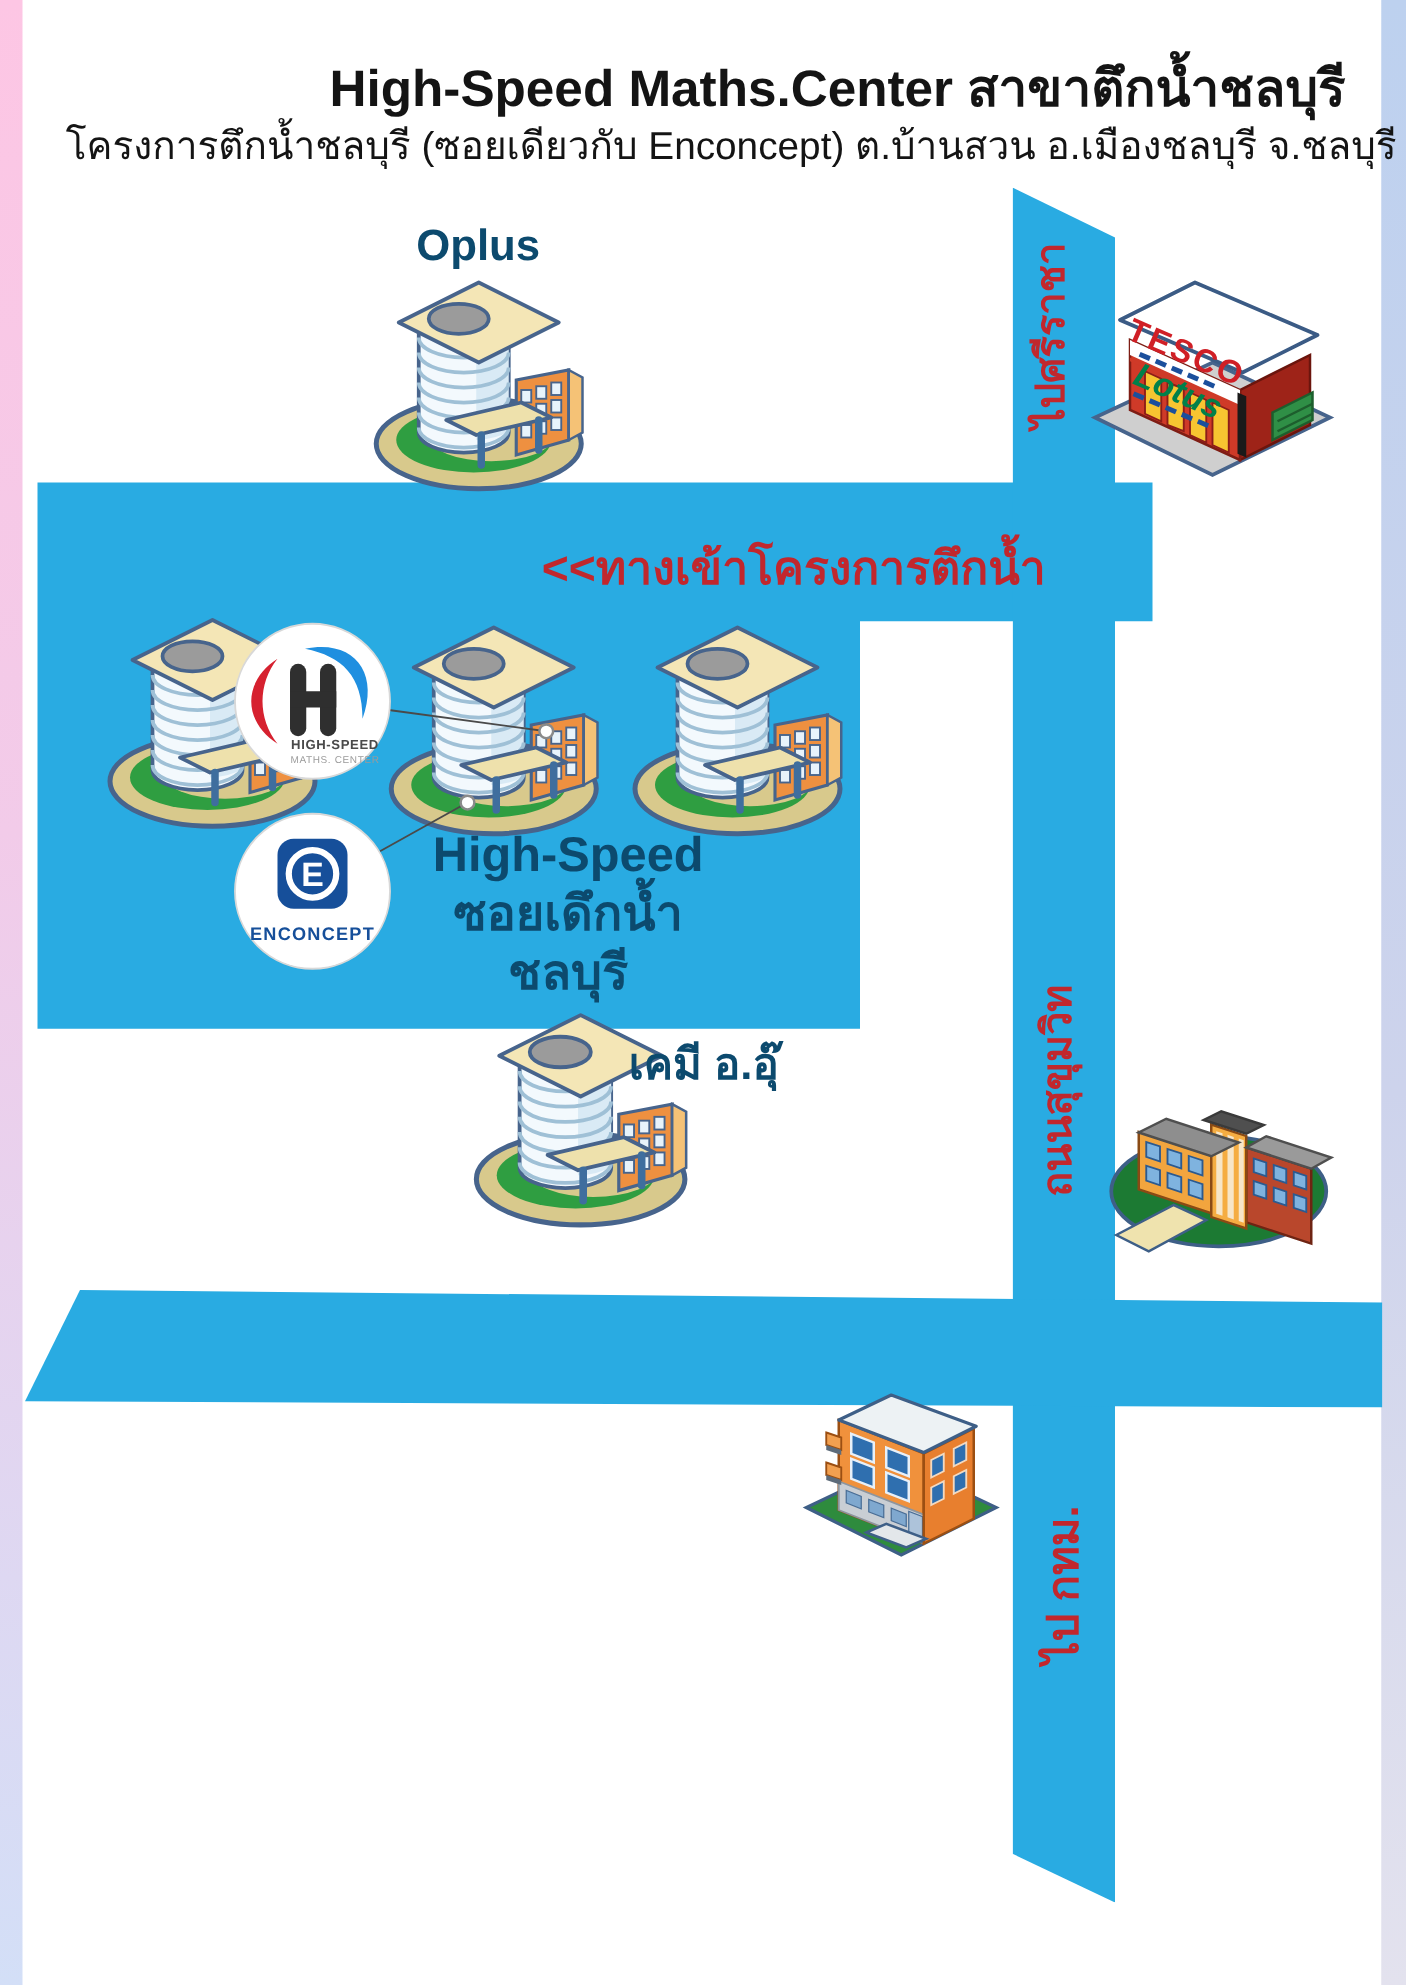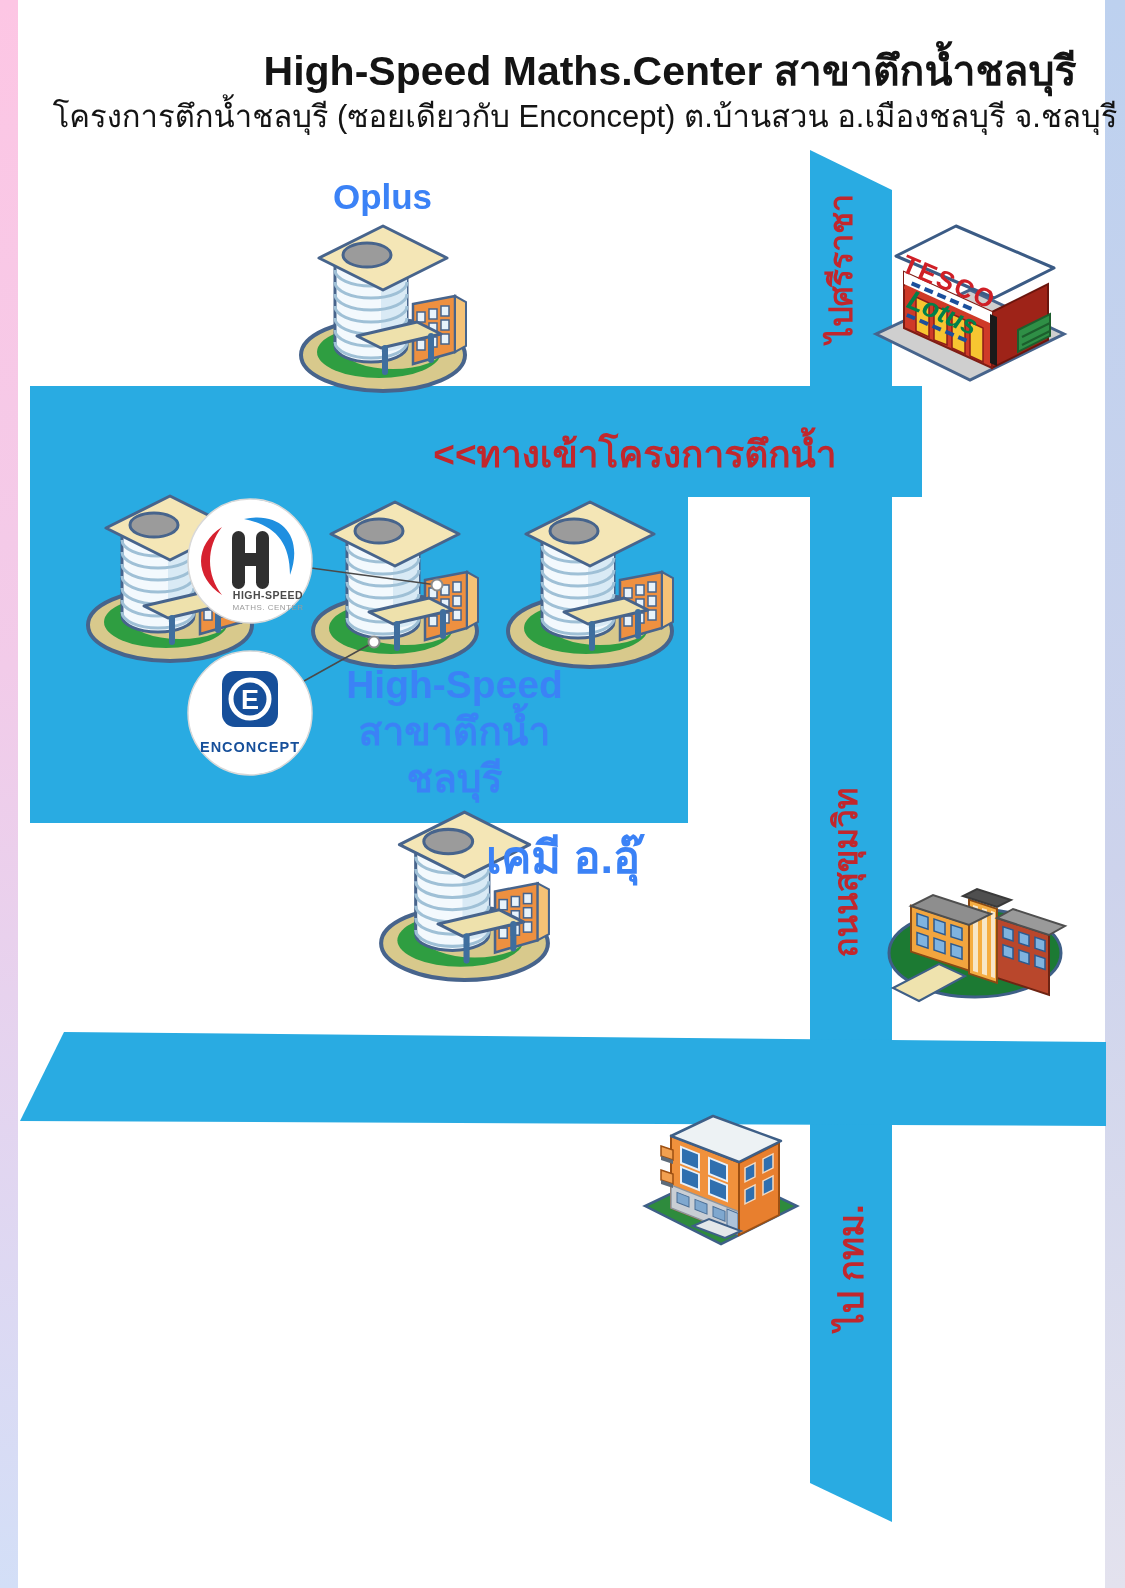--- a/index.html
+++ b/index.html
@@ -17,24 +17,24 @@
   #road-entrance { left:688px; top:386px;  width:234px;  height:111px; }
   #road-vertical { left:810px; top:150px;  width:82px;   height:1372px;
                    clip-path:polygon(0 0, 100% 40px, 100% 100%, 0 calc(100% - 39px)); }
   #road-bottom   { left:20px;  top:1032px; width:1086px; height:96px;
                    clip-path:polygon(44px 0, 100% 10px, 100% 94px, 0 89px); }
 
   .hdr { position:absolute; text-align:center; color:#141414; line-height:1.15; z-index:6; }
   #title    { left:210px; top:48px;  width:920px;  font-size:41px; font-weight:700; }
   #subtitle { left:40px;  top:99px;  width:1090px; font-size:31px; font-weight:500; }
 
-  .map-label { position:absolute; color:#3b82f6; font-weight:700; text-align:center; z-index:6; line-height:1.2; }
+  .map-label { position:absolute; color:#0c4a6e; font-weight:700; text-align:center; z-index:6; line-height:1.2; }
   #label-oplus    { left:295px; top:176px;  width:175px; font-size:35px; }
   #label-branch   { left:322px; top:662px;  width:265px; font-size:39px; }
-  #label-chem     { left:458px; top:831px;  width:210px; font-size:45px; }
+  #label-chem     { left:458px; top:831px;  width:210px; font-size:35px; }
   #label-hospital { left:570px; top:1250px; width:250px; font-size:35px; }
 
   .road-label { position:absolute; color:#c1272d; font-weight:700; text-align:center;
                 white-space:nowrap; z-index:6; }
   #label-entrance  { left:430px; top:424px;  width:410px; font-size:37px; }
   .vlabel { transform:rotate(-90deg); transform-origin:center; }
   #label-sriracha  { left:725px; top:243px;  width:230px; font-size:32px; }
   #label-sukhumvit { left:730px; top:846px;  width:230px; font-size:33px; }
   #label-bangkok   { left:735px; top:1240px; width:230px; font-size:35px; }
 
@@ -240,21 +240,21 @@
     <rect x="36" y="22" width="56" height="56" rx="13" fill="#164f9a"></rect>
     <circle cx="64" cy="50" r="19" fill="none" stroke="#ffffff" stroke-width="5"></circle>
     <text x="64" y="60" text-anchor="middle" font-size="27" font-weight="800" fill="#ffffff">E</text>
     <text x="64" y="103" text-anchor="middle" font-size="14.5" font-weight="800" letter-spacing="1" fill="#164f9a">ENCONCEPT</text>
   </svg>
 
   <div class="map-label" id="label-oplus">Oplus</div>
 
   <div class="map-label" id="label-branch">
     <div>High-Speed</div>
-    <div>สาขาตึกน้ำชลบุรี</div>
+    <div>ซอยเดึกน้ำชลบุรี</div>
   </div>
 
   <div class="map-label" id="label-chem">เคมี อ.อุ๊</div>
 
 
   <div class="road-label" id="label-entrance">&lt;&lt;ทางเข้าโครงการตึกน้ำ</div>
   <div class="road-label vlabel" id="label-sriracha">ไปศรีราชา</div>
   <div class="road-label vlabel" id="label-sukhumvit">ถนนสุขุมวิท</div>
   <div class="road-label vlabel" id="label-bangkok">ไป กทม.</div>
 

